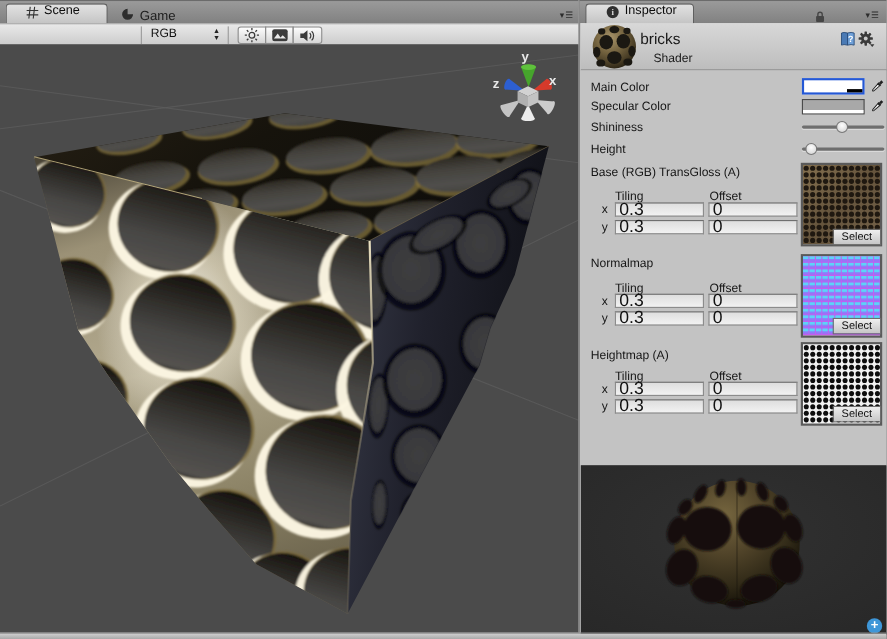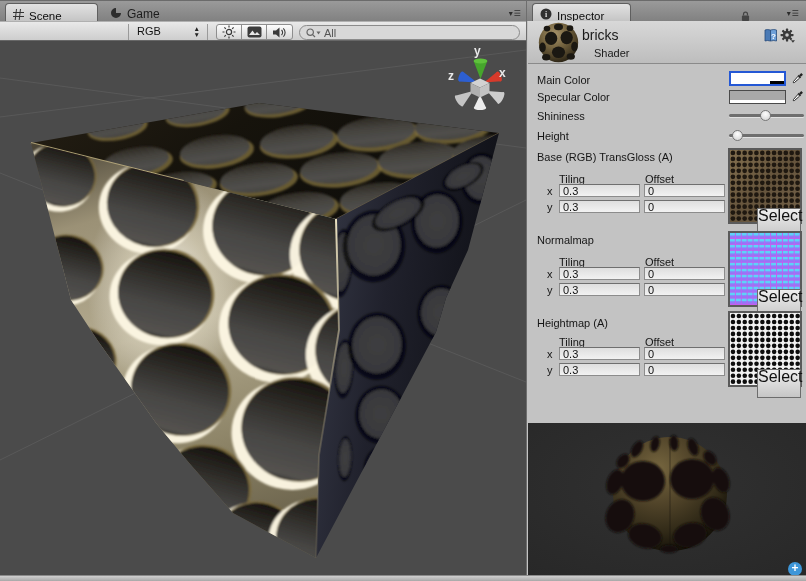--- a/index.html
+++ b/index.html
@@ -3,21 +3,21 @@
 *{margin:0;padding:0;box-sizing:border-box}
 html,body{width:806px;height:581px;overflow:hidden}
 body{font-family:"Liberation Sans",sans-serif;background:#b4b4b4;position:relative}
 #root{position:absolute;left:0;top:0;width:806px;height:581px}
 
 #scene{position:absolute;left:0;top:0;width:526px;height:575px}
 .tabbar{position:absolute;left:0;top:0;right:0;height:21px;
  background:linear-gradient(#9a9a9a,#818181);border-top:1px solid #6b6b6b}
 .tab{position:absolute;top:2px;height:19px;border-radius:4px 4px 0 0;
  background:linear-gradient(#e2e2e2,#c3c3c3);border:1px solid #5f5f5f;border-bottom:none;
- font-size:11.5px;color:#0c0c0c;display:flex;align-items:flex-end;padding:0 9px 0 7px}
+ font-size:11.5px;color:#0c0c0c;display:flex;align-items:flex-start;padding:0 9px 0 18px}
 .tabicons{position:absolute;top:8px;font-size:8px;color:#2c2c2c;letter-spacing:1px}
 
 #tools{position:absolute;left:0;top:21px;width:526px;height:20px;
  background:linear-gradient(#e9e9e9,#cdcdcd);border-bottom:1px solid #676767;border-top:1px solid #b0b0b0}
 .dd{position:absolute;top:0;height:100%;font-size:11px;color:#111;display:flex;align-items:center;padding-left:8px}
 .dd .arr{position:absolute;right:6px;top:4px;font-size:6.5px;color:#222;line-height:6px}
 .sep{position:absolute;top:2px;width:1px;height:16px;background:#9a9a9a}
 .tbtn{position:absolute;top:2px;height:16px;border:1px solid #8e8e8e;background:linear-gradient(#fdfdfd,#d6d6d6)}
 .search{position:absolute;left:299px;top:3px;width:221px;height:15px;border-radius:8px;
  background:#d8d8d8;border:1px solid #8b8b8b;font-size:11px;color:#555;display:flex;align-items:center;padding-left:24px}
@@ -33,24 +33,24 @@
 .shader-dd{position:absolute;left:101px;top:22px;width:169px;height:15px;border:1px solid #7f7f7f;border-radius:3px;
  background:linear-gradient(#fafafa,#dcdcdc);font-size:10.5px;color:#111;display:flex;align-items:center;justify-content:center;padding-right:8px}
 .shader-dd .arr{position:absolute;right:5px;top:4px;font-size:7px;color:#333}
 
 #props{position:absolute;left:1px;top:64px;right:0;bottom:0;background:#c3c3c3;font-size:11px;color:#161616}
 .lbl{position:absolute;left:9px}
 .swatch{position:absolute;left:201px;width:57px;height:14px;background:#fff;border:1px solid #35393d}
 .dropper{position:absolute;left:262px;width:14px;height:14px}
 .sld-track{position:absolute;left:201px;width:75px;height:3px;border-radius:2px;background:#6e6e6e;box-shadow:0 1px 0 rgba(255,255,255,.5)}
 .sld-thumb{position:absolute;width:11px;height:11px;border-radius:50%;background:radial-gradient(circle at 50% 35%,#fdfdfd,#cfcfcf);border:1px solid #777}
-.field{position:absolute;width:81px;height:13px;background:linear-gradient(#dedede,#f2f2f2);border:1px solid #8c8c8c;border-top-color:#6f6f6f;font-size:11px;color:#111;padding:0 0 0 3px;line-height:12px}
+.field{position:absolute;width:81px;height:13px;background:linear-gradient(#dedede,#f2f2f2);border:1px solid #8c8c8c;border-top-color:#6f6f6f;font-size:16px;color:#111;padding:0 0 0 3px;line-height:12px}
 .thumb{position:absolute;left:200px;width:74px;height:76px;border:2px solid #5a5a5a}
-.selbtn{position:absolute;width:44px;height:29px;background:linear-gradient(#efefef,#c6c6c6);border:1px solid #6d6d6d;
- font-size:16px;color:#111;text-align:center;line-height:14px}
+.selbtn{position:absolute;width:44px;height:15px;background:linear-gradient(#efefef,#c6c6c6);border:1px solid #6d6d6d;
+ font-size:10px;color:#111;text-align:center;line-height:14px}
 
 #pvbar{position:absolute;left:1px;top:404px;right:0;height:19px;background:linear-gradient(#525252,#2c2c2c);
  border-top:1px solid #1e1e1e;border-bottom:1px solid #191919}
 #pvbar .t{position:absolute;left:9px;top:3px;font-size:12px;font-weight:bold;color:#e8e8e8}
 .pvbtn{position:absolute;top:2px;width:18px;height:14px;background:#1f1f1f;border-radius:3px;border:1px solid #4a4a4a}
 #pv{position:absolute;left:1px;top:423px;right:0;height:154px;background:#2b2b2b;overflow:hidden}
 .plus{position:absolute;left:260px;top:139px;width:14px;height:14px;border-radius:50%;background:#3e96d8;
  color:#fff;font-size:12px;line-height:13px;text-align:center;font-weight:bold}
 
 #strip{position:absolute;left:0;top:575px;width:806px;height:6px;background:linear-gradient(#cfcfcf,#a8a8a8);border-top:1px solid #8b8b8b}
@@ -88,25 +88,20 @@
           </svg>
         </div>
    <div class="tbtn" style="left:266px;width:27px;border-radius:0 3px 3px 0;display:flex;align-items:center;justify-content:center">
           <svg width="15" height="13" viewBox="0 0 15 13">
             <path d="M1 4.5 H4 L7.5 1.5 V11.5 L4 8.5 H1 Z" fill="#3a3a3a"></path>
             <g stroke="#3a3a3a" stroke-width="1.1" fill="none">
               <path d="M9.5 4 A3.4 3.4 0 0 1 9.5 9 M11.3 2.3 A5.8 5.8 0 0 1 11.3 10.7"></path>
             </g>
           </svg>
         </div>
-   <div class="search"><svg width="16" height="10" viewBox="0 0 16 10" style="position:absolute;left:6px;top:2px">
-            <circle cx="4.2" cy="4.2" r="3.2" fill="none" stroke="#666" stroke-width="1.2"></circle>
-            <path d="M6.6 6.6 L9 9" stroke="#666" stroke-width="1.2"></path>
-            <path d="M10.5 3.5 L14.5 3.5 L12.5 6.5 Z" fill="#666"></path>
-          </svg>All</div>
  </div>
  <div id="vp"><svg width="526" height="534" viewBox="0 0 526 534">
 <defs>
 <linearGradient id="topf" x1="0" y1="0" x2="1" y2="0.35">
  <stop offset="0" stop-color="#251f14"></stop>
               <stop offset="0.45" stop-color="#16130c"></stop>
               <stop offset="1" stop-color="#0e0d0a"></stop>
 </linearGradient>
 <linearGradient id="holeT" x1="0" y1="0" x2="0" y2="1">
  <stop offset="0" stop-color="#2d2922"></stop>

